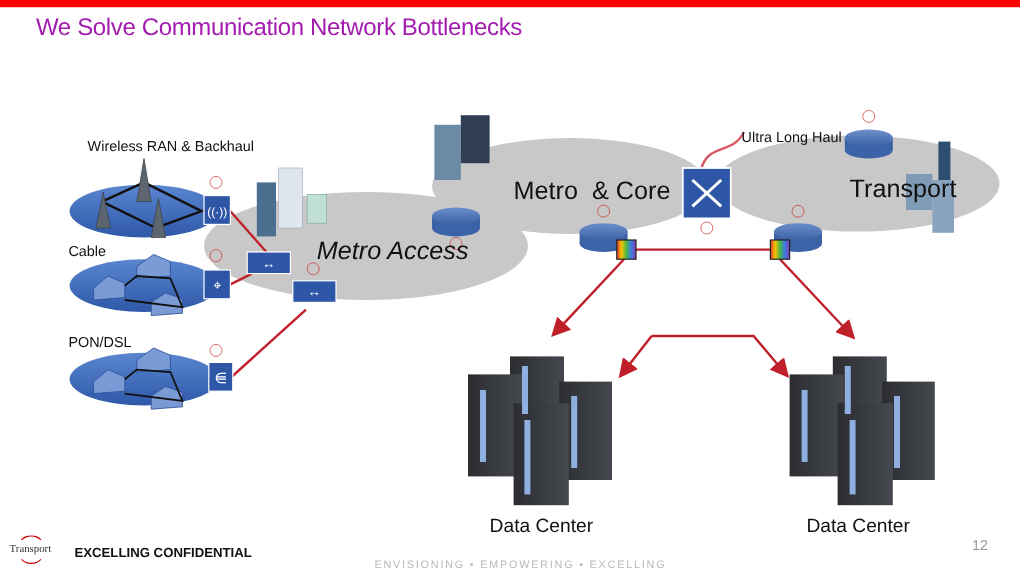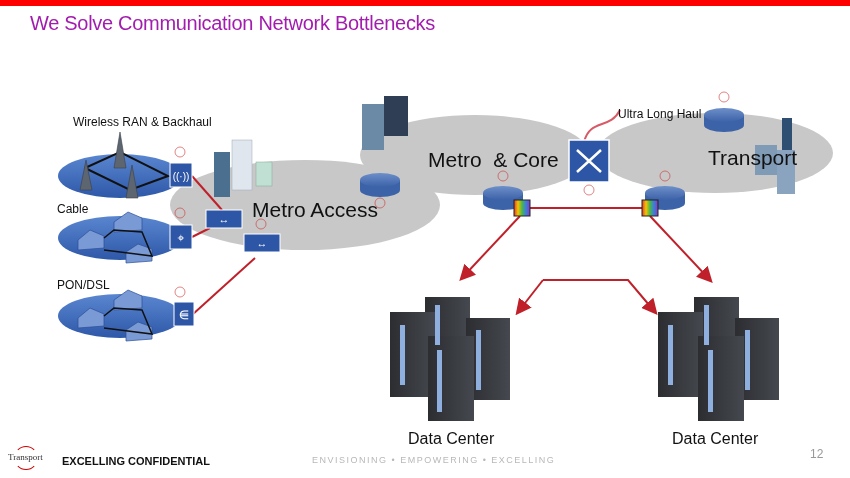--- a/index.html
+++ b/index.html
@@ -6,21 +6,21 @@
   body { width:850px; height:478px; position:relative; background:#ffffff; overflow:hidden; font-family:"Liberation Sans", sans-serif; }
   .topbar { position:absolute; left:0; top:0; width:850px; height:6px; background:#ff0000; }
   .title { position:absolute; left:30px; top:12px; font-size:20px; color:#a21caf; font-family:Liberation Sans, sans-serif; letter-spacing:-0.3px; }
   svg.diagram { position:absolute; left:0; top:0; }
   .lbl { position:absolute; font-size:12px; color:#111; white-space:nowrap; }
   .cloudlbl { position:absolute; font-size:21px; color:#111; white-space:nowrap; }
   .dclbl { position:absolute; font-size:16px; color:#111; white-space:nowrap; }
   .footer-logo { position:absolute; left:8px; top:452px; font-size:9px; color:#333; font-family:"Liberation Serif", serif; }
   .footer-logo .arc { position:absolute; left:6px; top:-6px; width:22px; height:22px; border:1px solid #c00; border-radius:50%; border-color:#c00 transparent #c00 transparent; }
   .confidential { position:absolute; left:62px; top:455px; font-size:11px; font-weight:bold; color:#111; }
-  .tagline { position:absolute; left:312px; top:455px; font-size:9px; color:#b8b8b8; letter-spacing:1.5px;text-align:center; }
+  .tagline { position:absolute; left:312px; top:465px; font-size:9px; color:#b8b8b8; letter-spacing:1.5px;text-align:center; }
   .pagenum { position:absolute; left:810px; top:447px; font-size:12px; color:#999; }
 </style>
 </head>
 <body>
 
 <div class="topbar"></div>
 <div class="title">We Solve Communication Network Bottlenecks</div>
 
 <svg class="diagram" width="850" height="478" viewBox="0 0 850 478">
   <defs>
@@ -193,21 +193,21 @@
     <circle cx="589" cy="190" r="5" fill="none" stroke="#c33" stroke-width="0.6"></circle>
     <circle cx="665" cy="176" r="5" fill="none" stroke="#c33" stroke-width="0.6"></circle>
     <circle cx="724" cy="97" r="5" fill="none" stroke="#c33" stroke-width="0.6"></circle>
   </g>
 </svg>
 
 <div class="lbl" style="left:57px;top:115px;margin-left:16px;">Wireless RAN &amp; Backhaul</div>
 <div class="lbl" style="left:57px;top:202px;">Cable</div>
 <div class="lbl" style="left:57px;top:278px;">PON/DSL</div>
 
-<div class="cloudlbl" style="left:252px;top:198px;">Metro Access</div>
+<div class="cloudlbl" style="left:264px;top:198px;font-style:italic;">Metro Access</div>
 <div class="cloudlbl" style="left:428px;top:148px;white-space:pre;">Metro  &amp; Core</div>
 <div class="cloudlbl" style="left:708px;top:146px;">Transport</div>
 <div class="lbl" style="left:618px;top:93px;margin-top:14px;">Ultra Long Haul</div>
 
 <div class="dclbl" style="left:408px;top:430px;">Data Center</div>
 <div class="dclbl" style="left:672px;top:430px;">Data Center</div>
 
 <div class="footer-logo"><span class="arc"></span><span>Transport</span></div>
 <div class="confidential">EXCELLING CONFIDENTIAL</div>
 <div class="tagline">ENVISIONING • EMPOWERING • EXCELLING</div>

